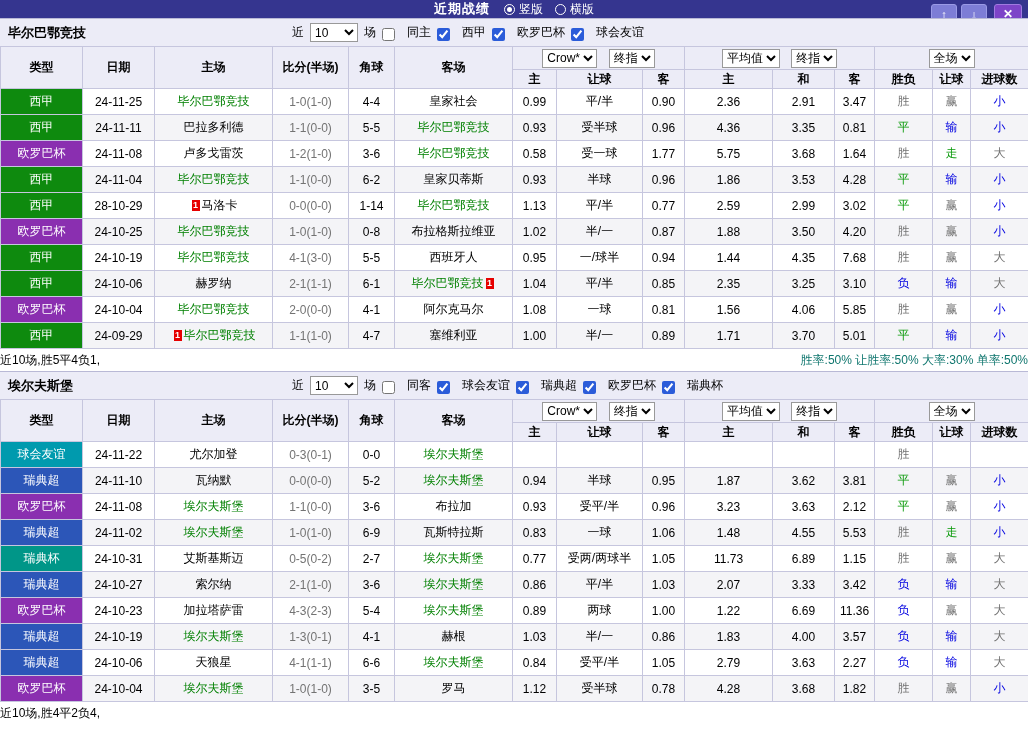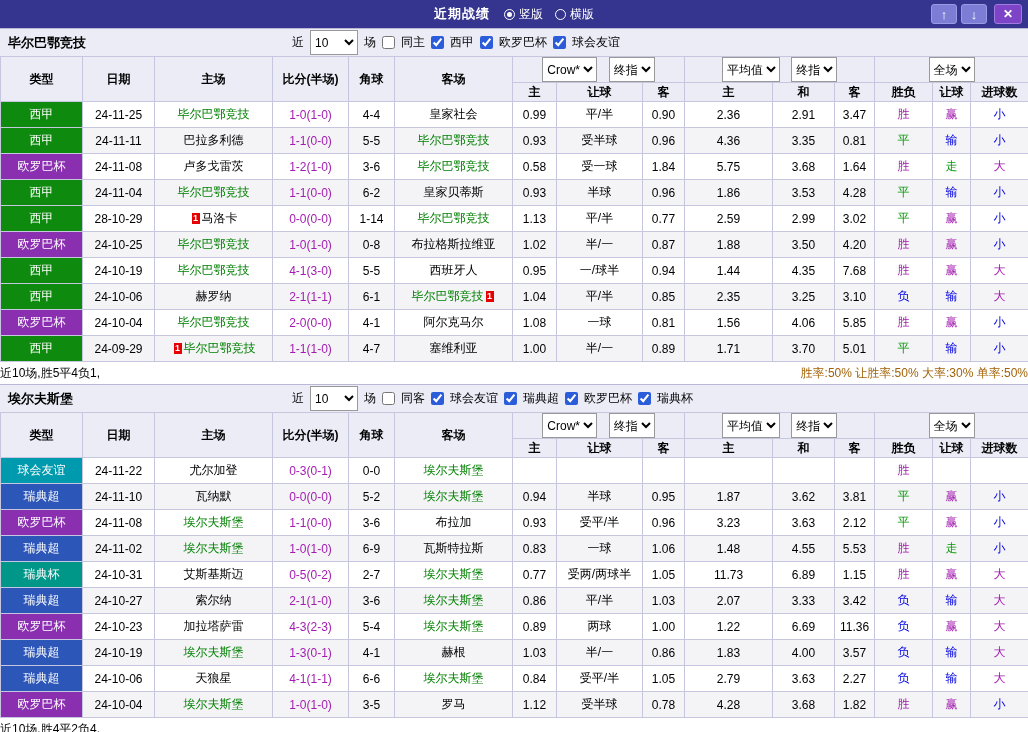--- a/index.html
+++ b/index.html
@@ -1,58 +1,58 @@
 <!DOCTYPE html>
 <html><head>
 <meta charset="utf-8">
 <style>
   *{box-sizing:border-box}
   html,body{margin:0;padding:0}
   body{width:1028px;font-family:"Liberation Sans","DejaVu Sans",sans-serif;font-size:12px;color:#000;background:#fff}
 
   
-  .topbar{height:28px;background:#35358f;display:flex;align-items:center;justify-content:center;position:relative;color:#fff}
+  .topbar{height:18px;background:#35358f;display:flex;align-items:center;justify-content:center;position:relative;color:#fff}
   .tb-title{font-weight:bold;font-size:13px;letter-spacing:1px;margin-right:14px}
   .radio-group{display:flex;align-items:center;gap:12px}
   .radio-opt{display:inline-flex;align-items:center;gap:4px;cursor:pointer}
   .radio-dot{width:11px;height:11px;border:1px solid #fff;border-radius:50%;display:inline-block;position:relative;background:transparent}
   .radio-dot.on::after{content:"";position:absolute;left:2px;top:2px;right:2px;bottom:2px;background:#fff;border-radius:50%}
   .tb-buttons{position:absolute;right:6px;top:4px;display:flex;gap:4px;align-items:center}
   .nav-btn{width:26px;height:20px;border:1px solid #9a9ae6;background:#7d7dd6;color:#fff;border-radius:3px;font-size:13px;line-height:17px;text-align:center;cursor:pointer;padding:0;font-weight:bold}
   .close-btn{width:28px;height:20px;border:1px solid #a07ae0;background:#7d44c8;color:#fff;border-radius:3px;font-size:12px;line-height:17px;text-align:center;cursor:pointer;padding:0;font-weight:bold;margin-left:3px}
 
   
   .section-header{height:28px;background:#ececf7;display:flex;align-items:center;position:relative;border-top:1px solid #b9b9d6}
   .team-name{position:absolute;left:8px;font-weight:bold;font-size:13px}
   .filters{margin-left:292px;display:flex;align-items:center;gap:6px}
-  .cb{display:inline-flex;align-items:center;gap:6px;cursor:pointer}
+  .cb{display:inline-flex;align-items:flex-end;gap:12px;cursor:pointer}
   input[type=checkbox]{width:13px;height:13px;margin:0;accent-color:#2b5cd9;cursor:pointer}
-  select{font-family:inherit;font-size:12px;height:25px;padding:0;border:1px solid #999;background:#fff;cursor:pointer}
+  select{font-family:inherit;font-size:12px;height:19px;padding:0;border:1px solid #999;background:#fff;cursor:pointer}
   .count-select{width:48px}
 
   
   table.results{border-collapse:collapse;table-layout:fixed;width:1028px}
   .results th,.results td{border:1px solid #c6c6de;padding:0;text-align:center;white-space:nowrap;overflow:hidden}
   .results thead th{background:#ececf7;font-weight:bold;font-size:12px}
   .dd-row th{height:23px}
   .dd-row select{margin:0 4px}
   .cols-row th{height:19px}
   .results tbody td{height:26px;background:#fff}
   .results tbody tr.alt td{background:#f4f4f7}
   td.league{color:#fff}
   .tname{cursor:pointer}
   .tname.subject{color:#008000}
-  .c-red{color:#a21caf}
+  .c-red{color:#737373}
   .c-green{color:#0a9a0a}
   .c-blue{color:#0000e0}
   .card-badge{display:inline-block;background:#e60000;color:#fff;font-size:9px;line-height:11px;height:11px;min-width:8px;padding:0 1px;margin:0 2px;font-weight:bold;vertical-align:1px}
 
   
   .summary{height:22px;display:flex;align-items:center;justify-content:space-between;background:#fff}
-  .summary .stats{color:#a16207;margin-left:2px}
+  .summary .stats{color:#0f766e;margin-left:2px}
 </style>
 </head>
 <body>
 
 <div class="topbar" style="background: rgb(53, 53, 143);">
   <span class="tb-title">近期战绩</span>
   <span class="radio-group">
       <span class="radio-opt">
         <span class="radio-dot on"></span>
         <span>竖版</span>
@@ -184,21 +184,21 @@
         </tr>
         <tr>
           <td class="league" style="background: rgb(138, 47, 176);">欧罗巴杯</td>
           <td>24-11-08</td>
           <td><span class="tname">卢多戈雷茨</span></td>
           <td class="c-red">1-2(1-0)</td>
           <td>3-6</td>
           <td><span class="tname subject">毕尔巴鄂竞技</span></td>
           <td>0.58</td>
           <td>受一球</td>
-          <td>1.84</td>
+          <td>1.77</td>
           <td>5.75</td>
           <td>3.68</td>
           <td>1.64</td>
           <td class="c-red">胜</td>
           <td class="c-green">走</td>
           <td class="c-red">大</td>
         </tr>
         <tr class="alt">
           <td class="league" style="background: rgb(14, 138, 14);">西甲</td>
           <td>24-11-04</td>

